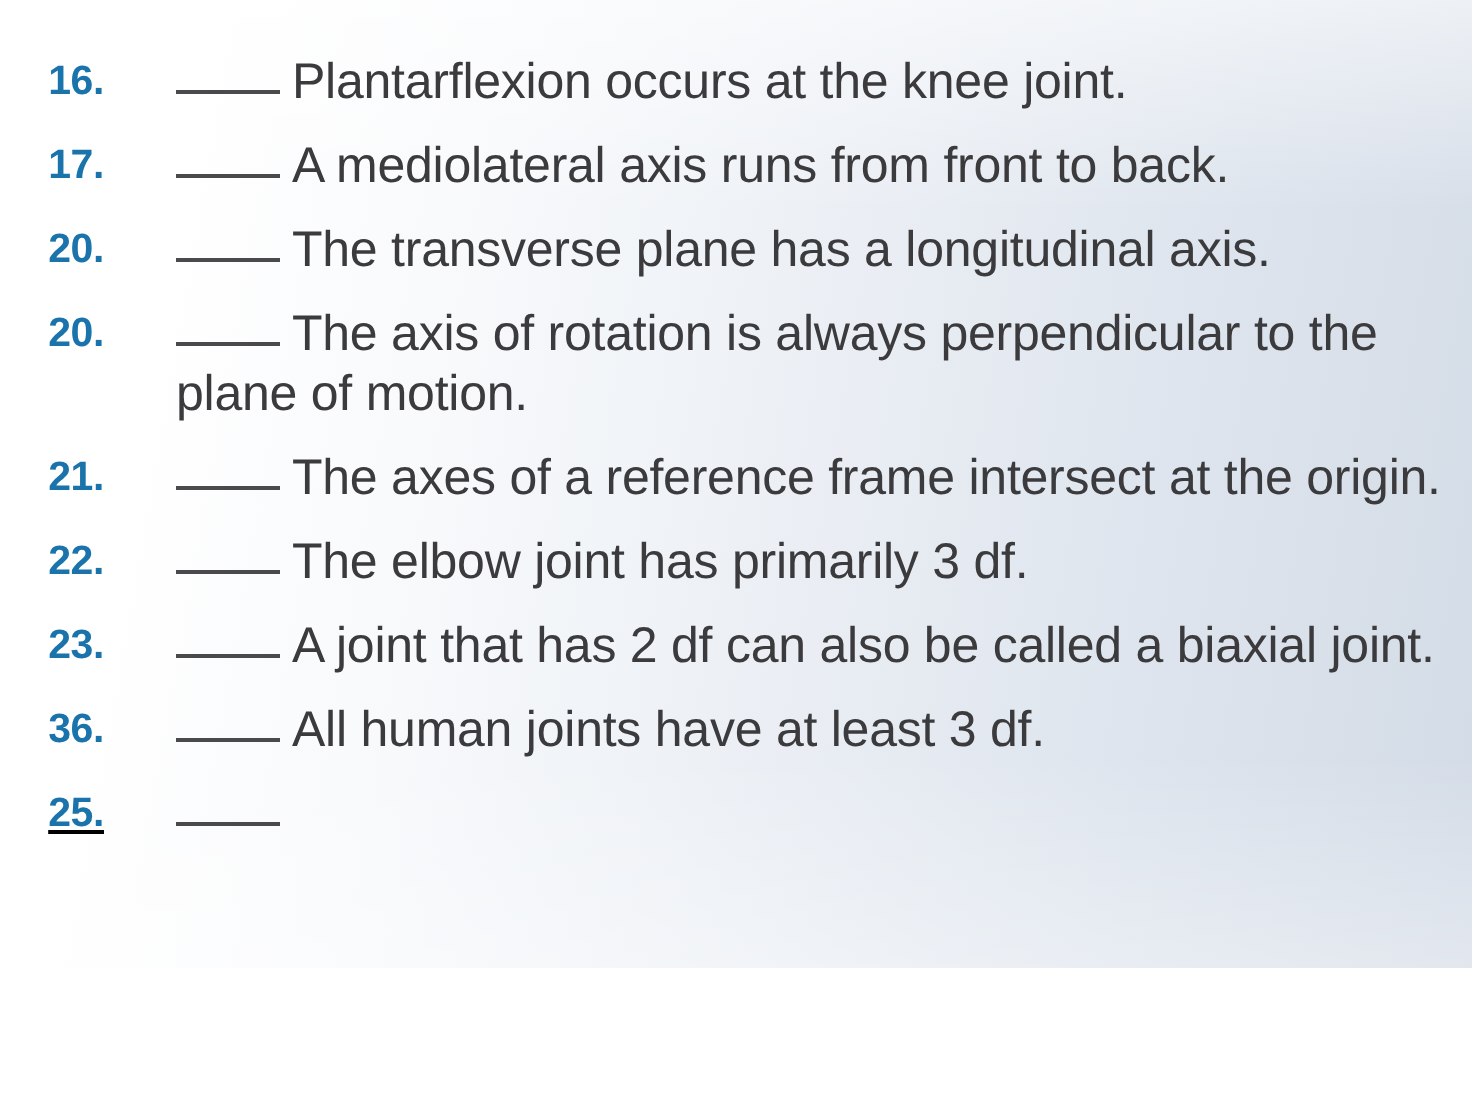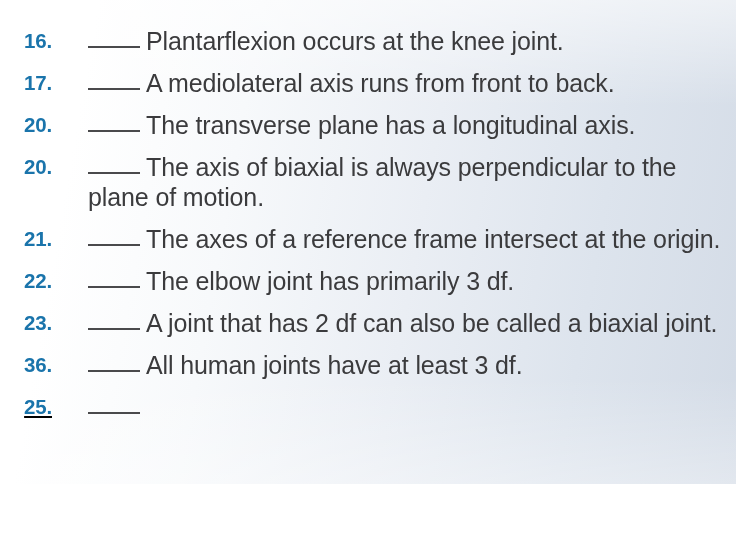--- a/index.html
+++ b/index.html
@@ -121,21 +121,21 @@
       <span class="item-number">20.</span>
       <div class="item-body">
         <span class="answer-blank"></span><span class="statement">The transverse plane has a longitudinal axis.</span>
       </div>
     </li>
 
 
     <li class="quiz-item">
       <span class="item-number">20.</span>
       <div class="item-body">
-        <span class="answer-blank"></span><span class="statement">The axis of biaxial is always perpendicular to the plane of motion.</span>
+        <span class="answer-blank"></span><span class="statement">The axis of rotation is always perpendicular to the plane of motion.</span>
       </div>
     </li>
 
     <li class="quiz-item">
       <span class="item-number">21.</span>
       <div class="item-body">
         <span class="answer-blank"></span><span class="statement">The axes of a reference frame intersect at the origin.</span>
       </div>
     </li>
 

